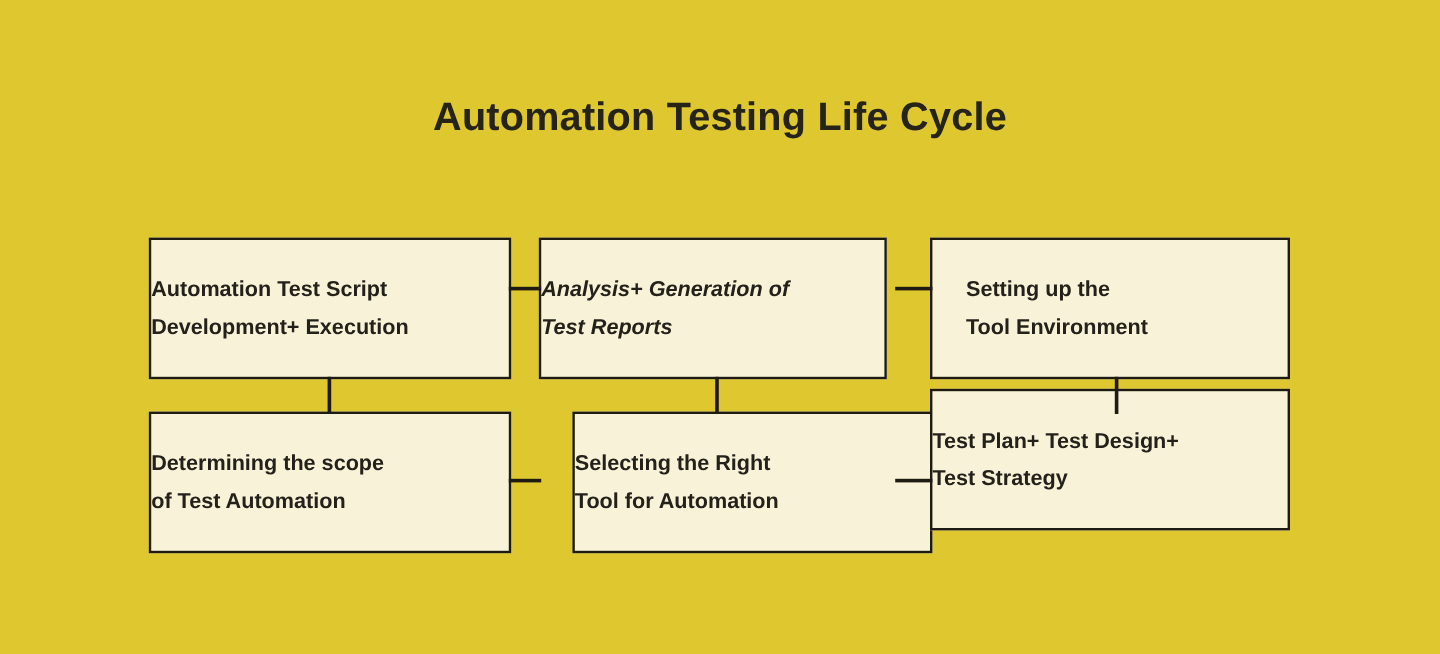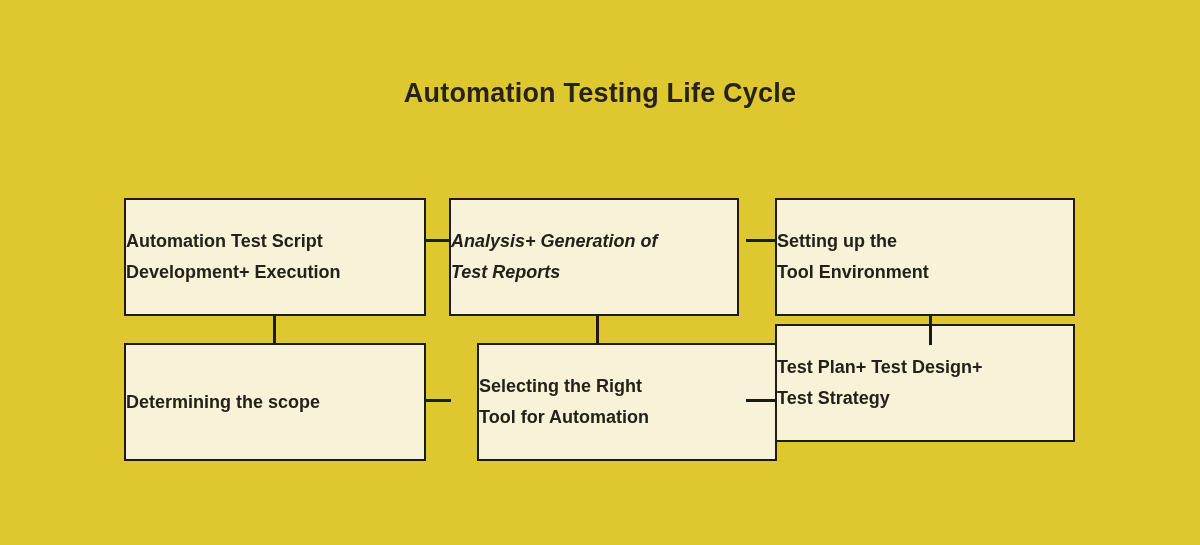--- a/index.html
+++ b/index.html
@@ -18,21 +18,21 @@
     position: relative;
     width: 1200px; height: 545px;
     background: var(--bg);
     overflow: hidden;
   }
   .title {
     position: absolute;
     top: 78px; left: 0;
     width: 1200px;
     text-align: center;
-    font-size: 27px;
+    font-size: 33px;
     font-weight: 700;
     letter-spacing: 0.2px;
     color: var(--title-text);
   }
   .step-box {
     position: absolute;
     height: 118px;
     background: var(--box-fill);
     border: 2px solid var(--line);
     display: flex;
@@ -43,21 +43,21 @@
   }
   .step-line {
     font-size: 18px;
     font-weight: 700;
     line-height: 31px;
     color: var(--box-text);
     white-space: nowrap;
   }
   .box-1 { left: 124px; top: 198px; width: 302px; }
   .box-2 { left: 449px; top: 198px; width: 290px; font-style: italic; }
-  .box-3 { left: 775px; top: 198px; width: 300px; }
+  .box-3 { left: 775px; top: 198px; width: 300px; padding-left: 28px; }
   .box-4 { left: 124px; top: 343px; width: 302px; }
   .box-5 { left: 449px; top: 343px; width: 300px; margin-left: 28px; }
   .box-6 { left: 775px; top: 324px; width: 300px; }
   .connector {
     position: absolute;
     background: var(--line);
   }
   .conn-h { height: 3px; }
   .conn-v { width: 3px; }
   .conn-h-1-2 { left: 424px; top: 239px; width: 27px; }
@@ -83,20 +83,21 @@
     <div class="step-line">Analysis+ Generation of</div>
     <div class="step-line">Test Reports</div>
   </div>
   <div class="step-box box-3">
     <div class="step-line">Setting up the</div>
     <div class="step-line">Tool Environment</div>
   </div>
 
   <div class="step-box box-4">
     <div class="step-line">Determining the scope</div>
+    <div class="step-line">of Test Automation</div>
   </div>
   <div class="step-box box-5">
     <div class="step-line">Selecting the Right</div>
     <div class="step-line">Tool for Automation</div>
   </div>
   <div class="step-box box-6">
     <div class="step-line">Test Plan+ Test Design+</div>
     <div class="step-line">Test Strategy</div>
   </div>
 

